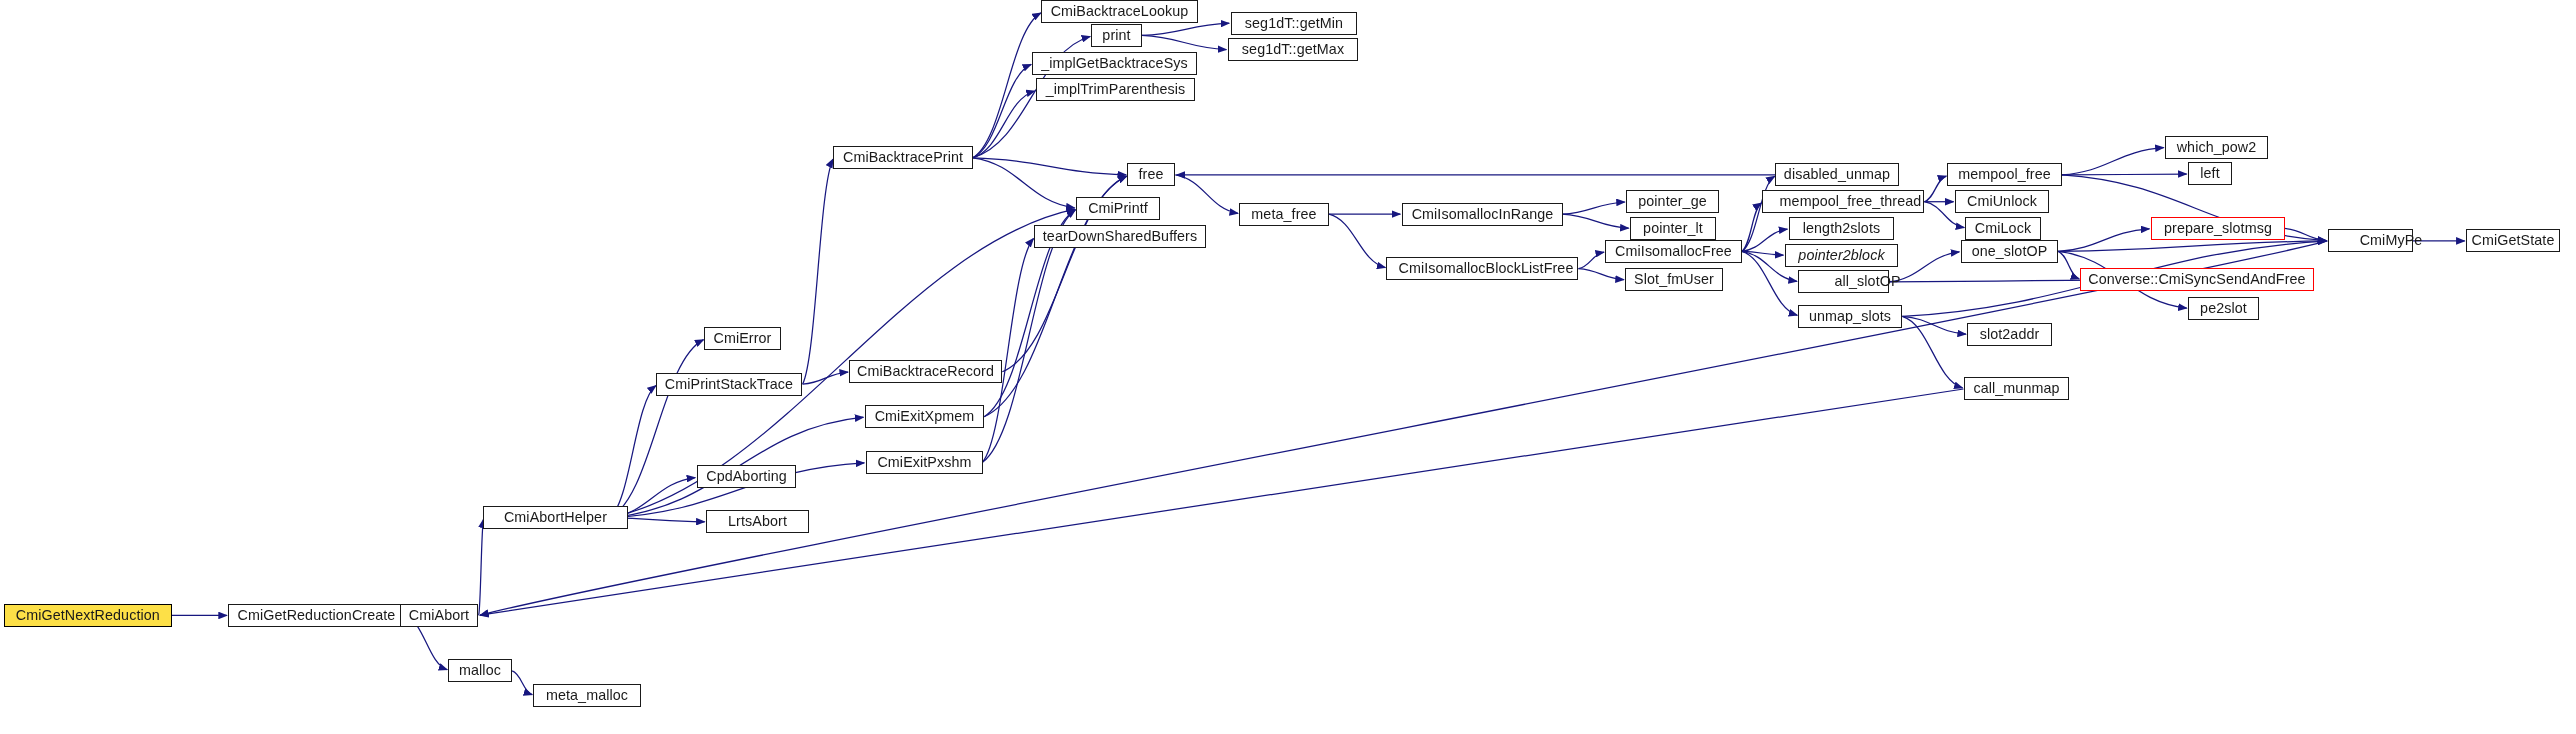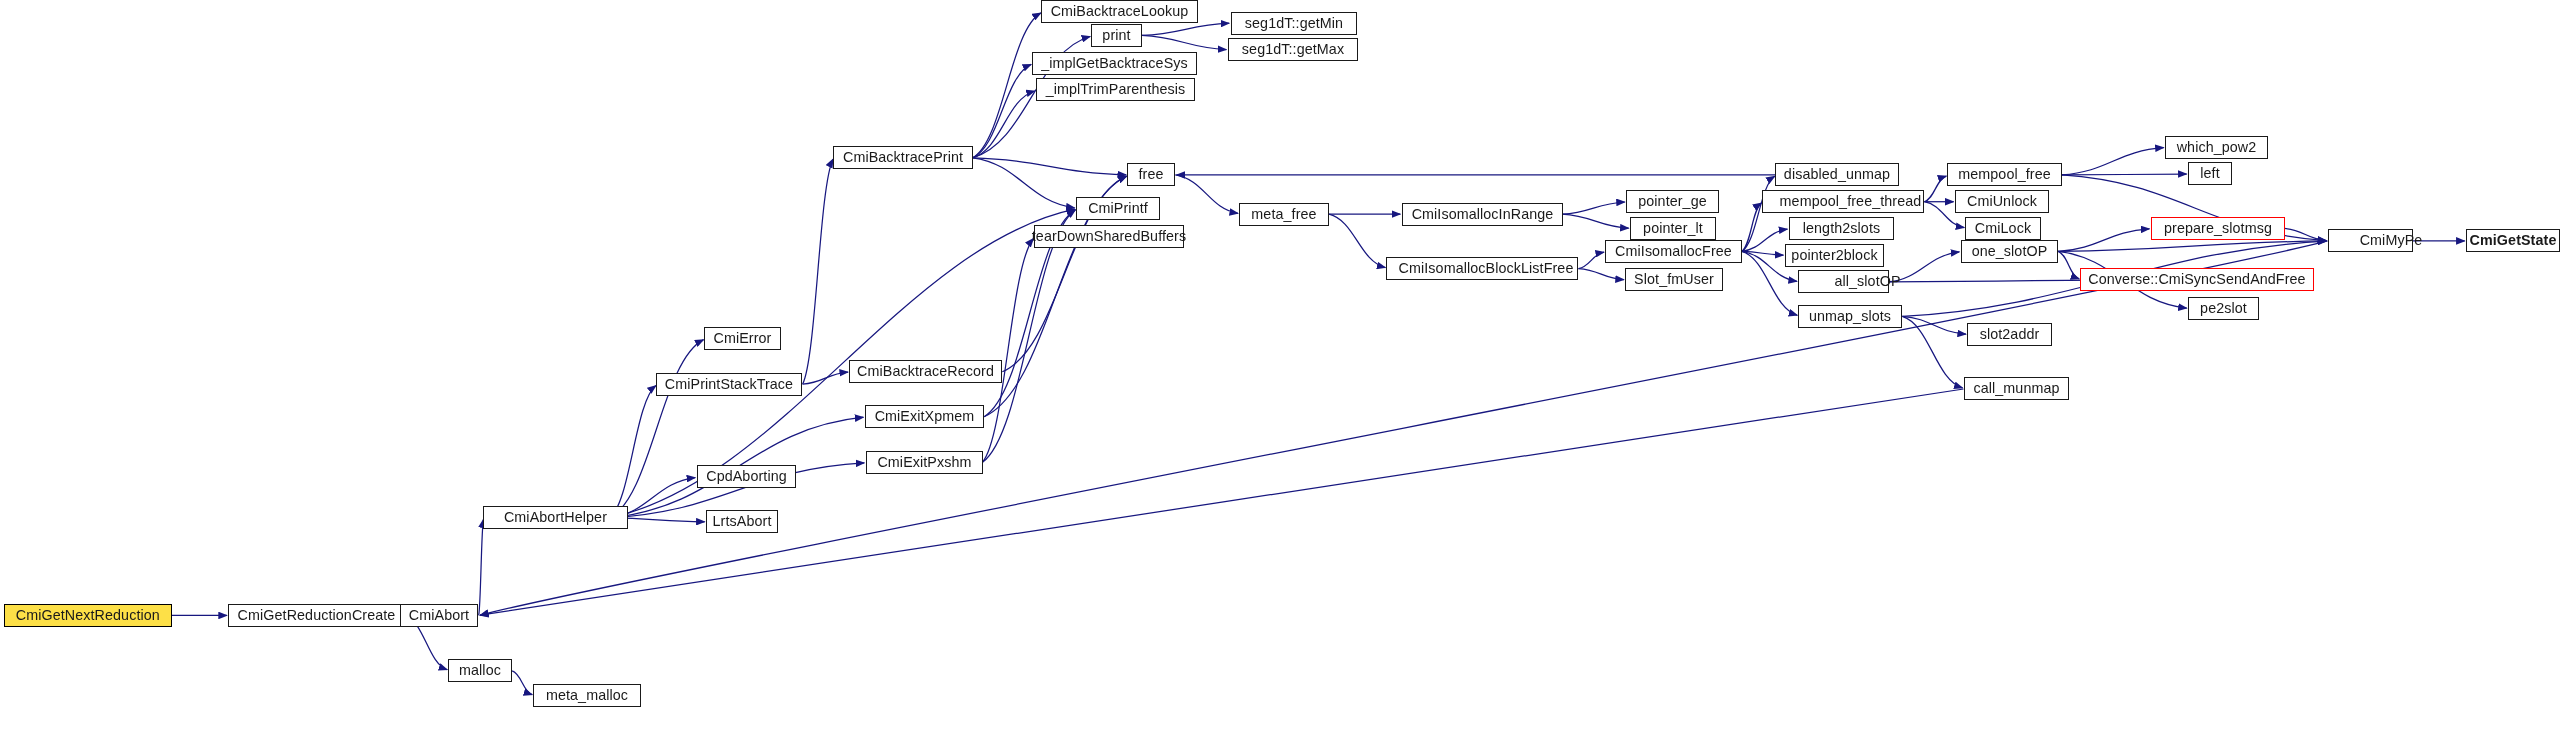--- a/index.html
+++ b/index.html
@@ -125,57 +125,57 @@
   <div id="nodes">
       <div class="node current" style="left: 3.8px; top: 604px; width: 168px;">CmiGetNextReduction</div>
       <div class="node" style="left: 228px; top: 604px; width: 177px;">CmiGetReductionCreate</div>
       <div class="node" style="left: 400px; top: 604px; width: 78px;">CmiAbort</div>
       <div class="node" style="left: 448px; top: 659px; width: 64px;">malloc</div>
       <div class="node" style="left: 533px; top: 684px; width: 108px;">meta_malloc</div>
       <div class="node" style="left: 483px; top: 506px; width: 145px;">CmiAbortHelper</div>
       <div class="node" style="left: 704px; top: 327px; width: 77px;">CmiError</div>
       <div class="node" style="left: 656px; top: 373px; width: 146px;">CmiPrintStackTrace</div>
       <div class="node" style="left: 697px; top: 465px; width: 99px;">CpdAborting</div>
-      <div class="node" style="left: 706px; top: 510px; width: 72px;">LrtsAbort</div>
+      <div class="node" style="left: 706px; top: 510px; width: 103px;">LrtsAbort</div>
       <div class="node" style="left: 849px; top: 360px; width: 153px;">CmiBacktraceRecord</div>
       <div class="node" style="left: 865px; top: 405px; width: 119px;">CmiExitXpmem</div>
       <div class="node" style="left: 866px; top: 451px; width: 117px;">CmiExitPxshm</div>
       <div class="node" style="left: 833px; top: 146px; width: 140px;">CmiBacktracePrint</div>
       <div class="node" style="left: 1041px; top: 0px; width: 157px;">CmiBacktraceLookup</div>
       <div class="node" style="left: 1091px; top: 24px; width: 51px;">print</div>
       <div class="node" style="left: 1231px; top: 11.5px; width: 126px;">seg1dT::getMin</div>
       <div class="node" style="left: 1228px; top: 38px; width: 130px;">seg1dT::getMax</div>
       <div class="node" style="left: 1032px; top: 52px; width: 165px;">_implGetBacktraceSys</div>
       <div class="node" style="left: 1036px; top: 78px; width: 159px;">_implTrimParenthesis</div>
       <div class="node" style="left: 1127px; top: 163px; width: 48px;">free</div>
       <div class="node" style="left: 1076px; top: 197px; width: 84px;">CmiPrintf</div>
-      <div class="node" style="left: 1034px; top: 225px; width: 150px;">tearDownSharedBuffers</div>
+      <div class="node" style="left: 1034px; top: 225px; width: 172px;">tearDownSharedBuffers</div>
       <div class="node" style="left: 1239px; top: 203px; width: 90px;">meta_free</div>
       <div class="node" style="left: 1402px; top: 203px; width: 161px;">CmiIsomallocInRange</div>
       <div class="node" style="left: 1386px; top: 257px; width: 192px; padding-left: 8px;">CmiIsomallocBlockListFree</div>
       <div class="node" style="left: 1626px; top: 190px; width: 93px;">pointer_ge</div>
       <div class="node" style="left: 1630px; top: 217px; width: 86px;">pointer_lt</div>
       <div class="node" style="left: 1605px; top: 240px; width: 137px;">CmiIsomallocFree</div>
       <div class="node" style="left: 1625px; top: 268px; width: 98px;">Slot_fmUser</div>
       <div class="node" style="left: 1762px; top: 190px; width: 162px; padding-left: 15px;">mempool_free_thread</div>
       <div class="node" style="left: 1789px; top: 217px; width: 105px;">length2slots</div>
-      <div class="node" style="left: 1785px; top: 244px; width: 99px;">pointer2block</div>
+      <div class="node" style="left: 1785px; top: 244px; width: 113px; font-style: italic;">pointer2block</div>
       <div class="node" style="left: 1798px; top: 270px; width: 91px; padding-left: 48px;">all_slotOP</div>
       <div class="node" style="left: 1775px; top: 163px; width: 124px;">disabled_unmap</div>
       <div class="node" style="left: 1798px; top: 305px; width: 104px;">unmap_slots</div>
       <div class="node" style="left: 1967px; top: 323px; width: 85px;">slot2addr</div>
       <div class="node" style="left: 1964px; top: 377px; width: 105px;">call_munmap</div>
       <div class="node" style="left: 1947px; top: 163px; width: 115px;">mempool_free</div>
       <div class="node" style="left: 1955px; top: 190px; width: 94px;">CmiUnlock</div>
       <div class="node" style="left: 1965px; top: 217px; width: 76px;">CmiLock</div>
       <div class="node" style="left: 1961px; top: 240px; width: 97px;">one_slotOP</div>
       <div class="node" style="left: 2105px; top: 268px; width: 70px;">slot2pe</div>
       <div class="node" style="left: 2165px; top: 136px; width: 103px;">which_pow2</div>
       <div class="node" style="left: 2188px; top: 162px; width: 44px;">left</div>
       <div class="node highlight" style="left: 2151px; top: 217px; width: 134px;">prepare_slotmsg</div>
       <div class="node highlight" style="left: 2080px; top: 268px; width: 234px;">Converse::CmiSyncSendAndFree</div>
       <div class="node" style="left: 2188px; top: 297px; width: 71px;">pe2slot</div>
       <div class="node" style="left: 2328px; top: 229px; width: 85px; padding-left: 41px;">CmiMyPe</div>
-      <div class="node" style="left: 2466px; top: 229px; width: 94px; font-weight: bold;">CmiGetState</div>
+      <div class="node" style="left: 2466px; top: 229px; width: 94px;">CmiGetState</div>
     </div>
 
 </div>
 
 
 </body></html>

